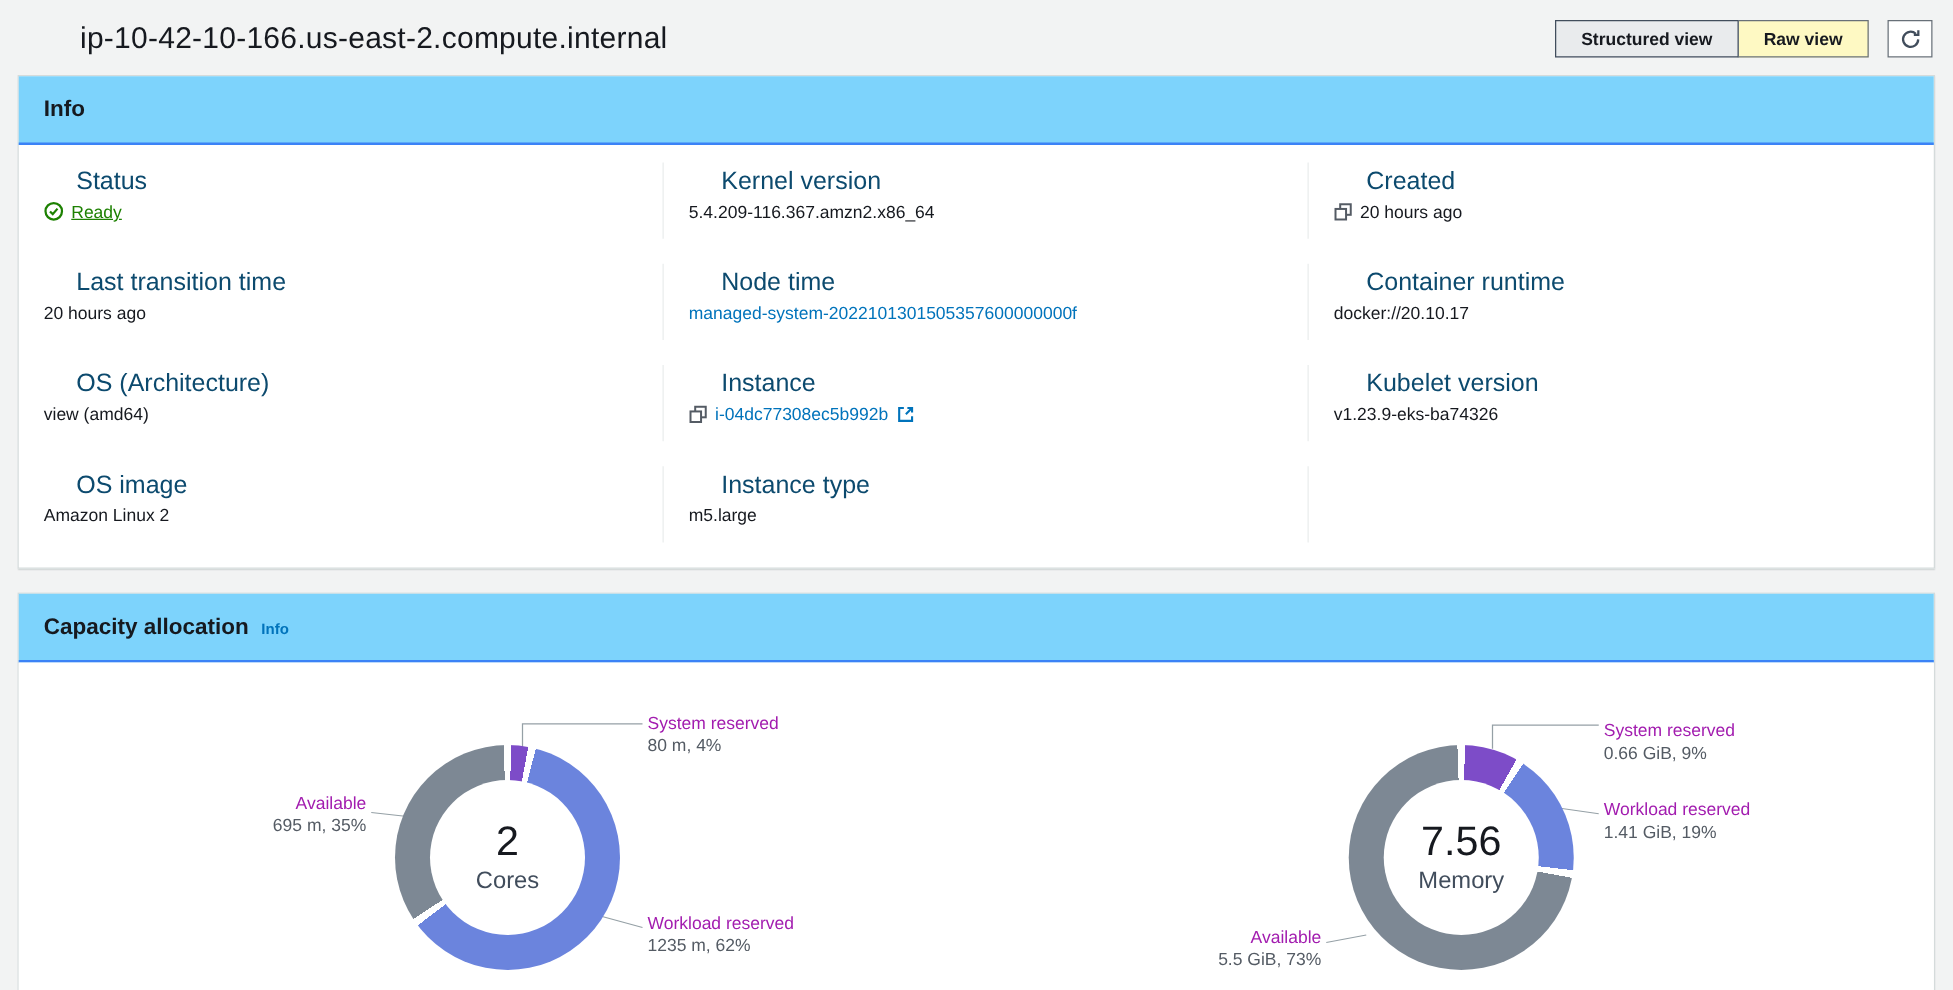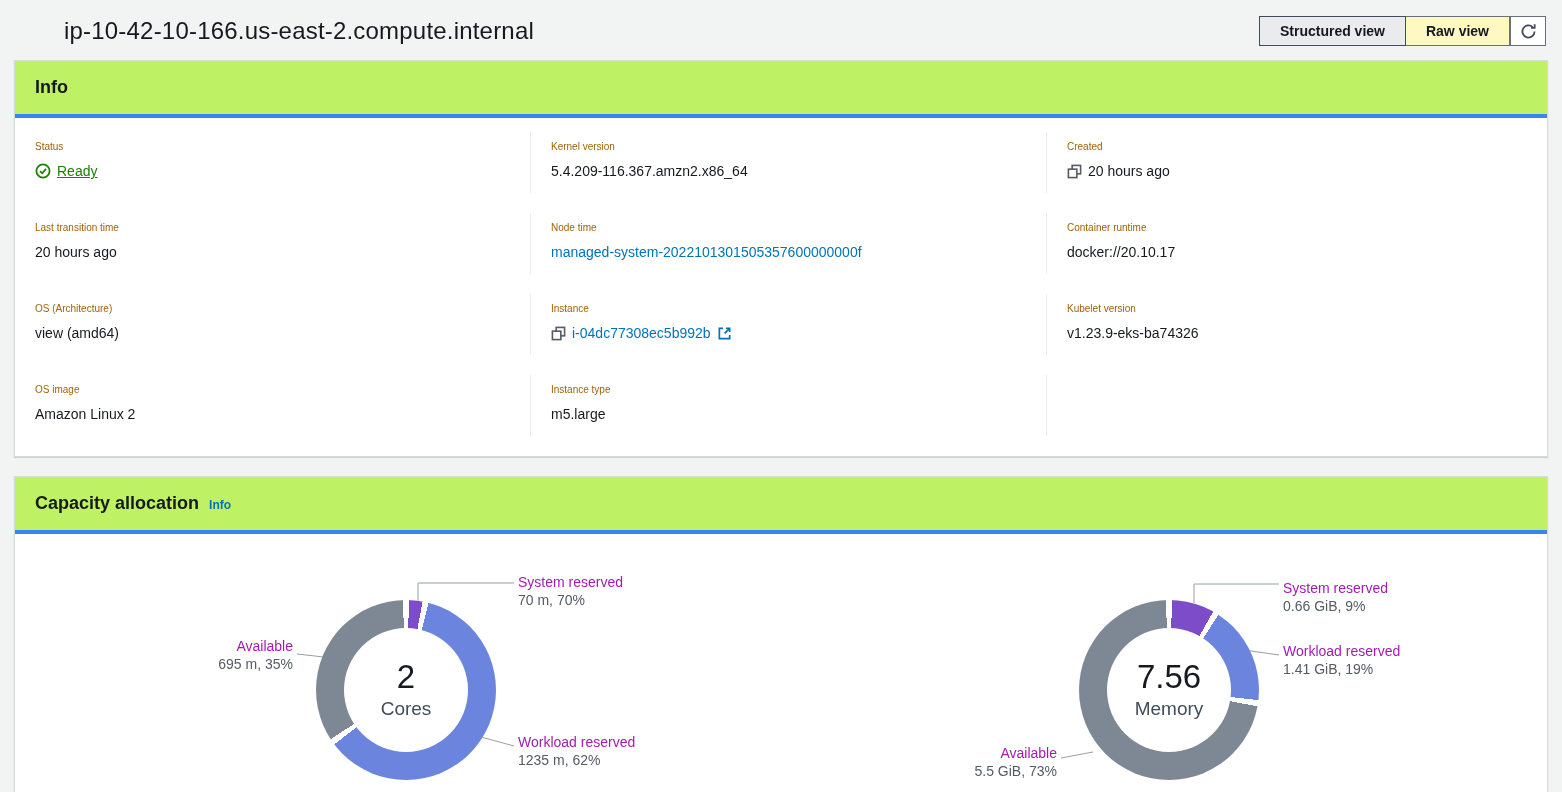--- a/index.html
+++ b/index.html
@@ -11,21 +11,21 @@
     color:#16191f;
     -webkit-font-smoothing:antialiased;
   }
 
   
   .topbar {
     display:flex; align-items:center; justify-content:space-between;
     padding:13px 16px 11px 16px; height:60px;margin-left:48px;
   }
   .page-title { font-size:24px; font-weight:400; margin:0; color:#16191f; letter-spacing:0.2px; }
-  .top-actions { display:flex; align-items:flex-start; }
+  .top-actions { display:flex; align-items:flex-start; gap:15px; }
   .seg-group { display:flex; }
   .seg {
     font-size:14px; font-weight:700; line-height:18px;
     padding:5px 20px; background:#fef9c3;
     border:1px solid #687078; color:#16191f; cursor:pointer;
     white-space:nowrap;
   }
   .seg.selected { background:#e9ebed; border:1px solid #414d5c; position:relative; z-index:2; }
   .seg.unselected { margin-left:-1px; }
   .icon-btn {
@@ -33,34 +33,34 @@
     display:flex; align-items:center; justify-content:center; cursor:pointer;
   }
 
   
   .panel {
     margin:0 14px; background:#ffffff;
     border:1px solid #d5dbdb;
     box-shadow:0 1px 1px 0 rgba(0,28,36,0.15);
   }
   .panel-header {
-    background:#bef264; border-bottom:4px solid #3b82f6;
+    background:#7dd3fc; border-bottom:2px solid #3b82f6;
     padding:16px 20px; display:flex; align-items:baseline; gap:10px;
   }
   .panel-title { font-size:18px; font-weight:700; margin:0; color:#16191f; }
   .info-link { font-size:12px; font-weight:700; color:#0073bb; text-decoration:none; cursor:pointer; }
 
   
   .info-grid { display:grid; grid-template-columns:516px 516px 1fr; padding:4px 0 10px 0; }
   .cell { position:relative; padding:16px 20px 22px 20px; min-height:77px; }
   .cell.divider::after {
     content:''; position:absolute; right:0; top:10px; bottom:10px;
     width:1px; background:#eaeded;
   }
-  .field-label { font-size:10px; color:#a16207; line-height:18px; margin-bottom:5px; }
+  .field-label { font-size:20px; color:#0c4a6e; line-height:18px; margin-bottom:5px;margin-left:26px; }
   .field-value { font-size:14px; color:#16191f; line-height:20px; display:flex; align-items:center; gap:6px; }
   .status-ready { color:#1d8102;text-decoration:underline; }
   a.value-link { color:#0073bb; text-decoration:none; cursor:pointer; }
   .inline-icon { display:inline-flex; align-items:center; flex:none; }
 
   
   .capacity-body { position:relative; height:288px; background:#fff; }
   .donut {
     position:absolute; width:180px; height:180px; border-radius:50%;
   }
@@ -206,21 +206,21 @@
     </svg>
 
     <div class="donut" style="left: 301px; top: 66px; background: conic-gradient(rgb(255, 255, 255) 0%, rgb(255, 255, 255) 0.55%, rgb(125, 76, 200) 0.55%, rgb(125, 76, 200) 2.95%, rgb(255, 255, 255) 2.95%, rgb(255, 255, 255) 3.5%, rgb(255, 255, 255) 3.5%, rgb(255, 255, 255) 4.05%, rgb(107, 132, 221) 4.05%, rgb(107, 132, 221) 64.7%, rgb(255, 255, 255) 64.7%, rgb(255, 255, 255) 65.25%, rgb(255, 255, 255) 65.25%, rgb(255, 255, 255) 65.8%, rgb(125, 136, 148) 65.8%, rgb(125, 136, 148) 99.45%, rgb(255, 255, 255) 99.45%, rgb(255, 255, 255) 100%);">
       <div class="donut-hole">
         <div class="donut-value">2</div>
         <div class="donut-unit">Cores</div>
       </div>
     </div>
     <div class="chart-label" style="left:503px; top:40px;">
       <div class="l1">System reserved</div>
-      <div class="l2">70 m, 70%</div>
+      <div class="l2">80 m, 4%</div>
     </div>
     <div class="chart-label right-align" style="left:110px; top:104px; width:168px;">
       <div class="l1">Available</div>
       <div class="l2">695 m, 35%</div>
     </div>
     <div class="chart-label" style="left:503px; top:200px;">
       <div class="l1">Workload reserved</div>
       <div class="l2">1235 m, 62%</div>
     </div>
 

